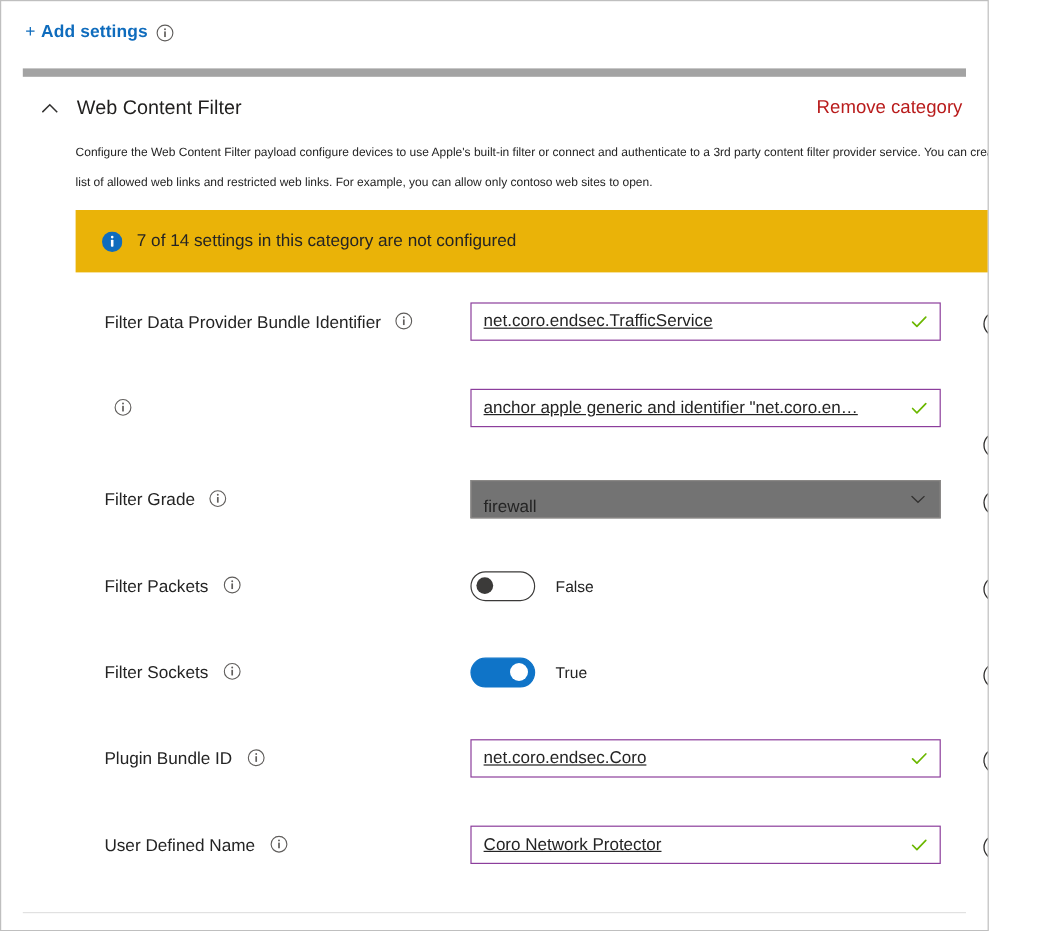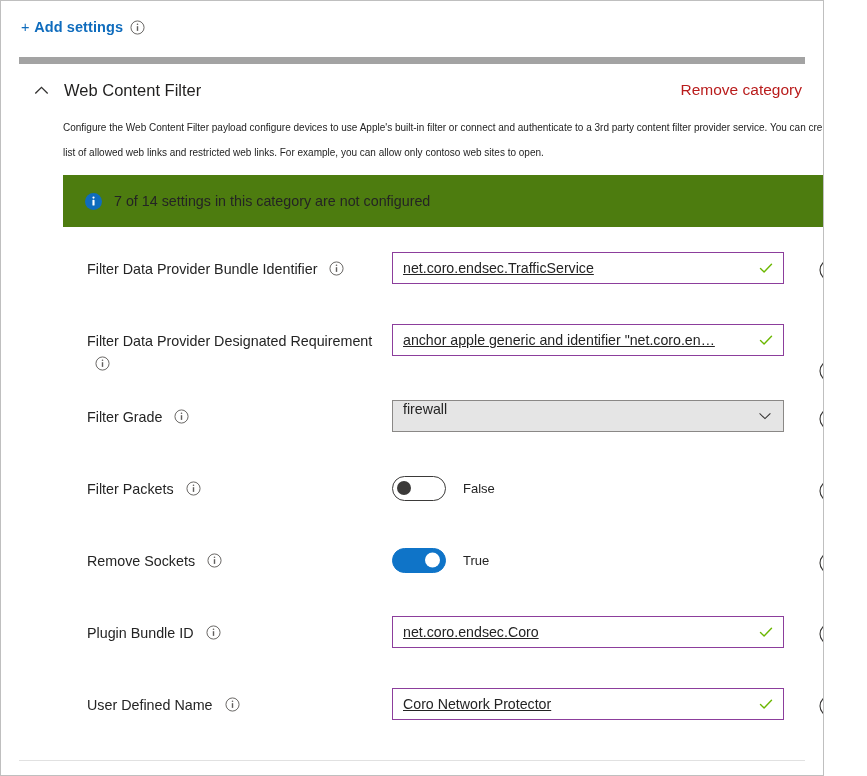--- a/index.html
+++ b/index.html
@@ -99,21 +99,21 @@
     width: 790px;
     font-size: 10px;
     line-height: 24.5px;
     color: #242424;
     margin: 0 0 10px 0;
   }
 
   
   .info-banner {
     width: 785px;
-    background: #4d7c0f;
+    background: #eab308;
     display: flex;
     align-items: center;
     height: 52px;
     box-sizing: border-box;
     padding-left: 22px;
     margin-bottom: 20px;
   }
   .info-banner .badge { flex: 0 0 auto; display: flex; }
   .info-banner .banner-text {
     font-size: 14.3px;
@@ -177,24 +177,24 @@
     transform: translateY(-50%);
     display: flex;
   }
 
   
   .dropdown {
     position: relative;
     width: 392px;
     height: 32px;
     border: 1px solid #8a8886;
-    background: #e5e5e5;
-    box-sizing: border-box;
-    display: flex;
-    align-items: flex-start;
+    background: #737373;
+    box-sizing: border-box;
+    display: flex;
+    align-items: flex-end;
     cursor: pointer;
   }
   .dropdown .value {
     font-size: 14.2px;
     color: #242424;
     padding-left: 10px;
   }
   .dropdown .caret {
     position: absolute;
     right: 10px;
@@ -334,21 +334,20 @@
         <div class="minus-btn minus-offset-1">
           <svg width="24" height="24" viewBox="0 0 24 24">
             <circle cx="12" cy="12" r="10" fill="none" stroke="#323130" stroke-width="1.1"></circle>
             <line x1="6.6" y1="12" x2="17.4" y2="12" stroke="#323130" stroke-width="1.1"></line>
           </svg>
         </div>
       </div>
 
       <div class="setting-row tall">
         <div class="setting-label">
-          <span class="lbl-text">Filter Data Provider Designated Requirement</span>
           <span class="info-circle">
             <svg width="15" height="15" viewBox="0 0 16 16">
               <circle cx="8" cy="8" r="7" fill="none" stroke="#605e5c" stroke-width="1"></circle>
               <circle cx="8" cy="4.6" r="0.85" fill="#605e5c"></circle>
               <rect x="7.25" y="6.6" width="1.5" height="5" fill="#605e5c"></rect>
             </svg>
           </span>
         </div>
         <div class="control-area">
           <div class="text-field">
@@ -419,21 +418,21 @@
         <div class="minus-btn minus-offset-3">
           <svg width="24" height="24" viewBox="0 0 24 24">
             <circle cx="12" cy="12" r="10" fill="none" stroke="#323130" stroke-width="1.1"></circle>
             <line x1="6.6" y1="12" x2="17.4" y2="12" stroke="#323130" stroke-width="1.1"></line>
           </svg>
         </div>
       </div>
 
       <div class="setting-row">
         <div class="setting-label">
-          <span class="lbl-text">Remove Sockets</span>
+          <span class="lbl-text">Filter Sockets</span>
           <span class="info-circle">
             <svg width="15" height="15" viewBox="0 0 16 16">
               <circle cx="8" cy="8" r="7" fill="none" stroke="#605e5c" stroke-width="1"></circle>
               <circle cx="8" cy="4.6" r="0.85" fill="#605e5c"></circle>
               <rect x="7.25" y="6.6" width="1.5" height="5" fill="#605e5c"></rect>
             </svg>
           </span>
         </div>
         <div class="control-area">
           <div class="toggle-wrap">

